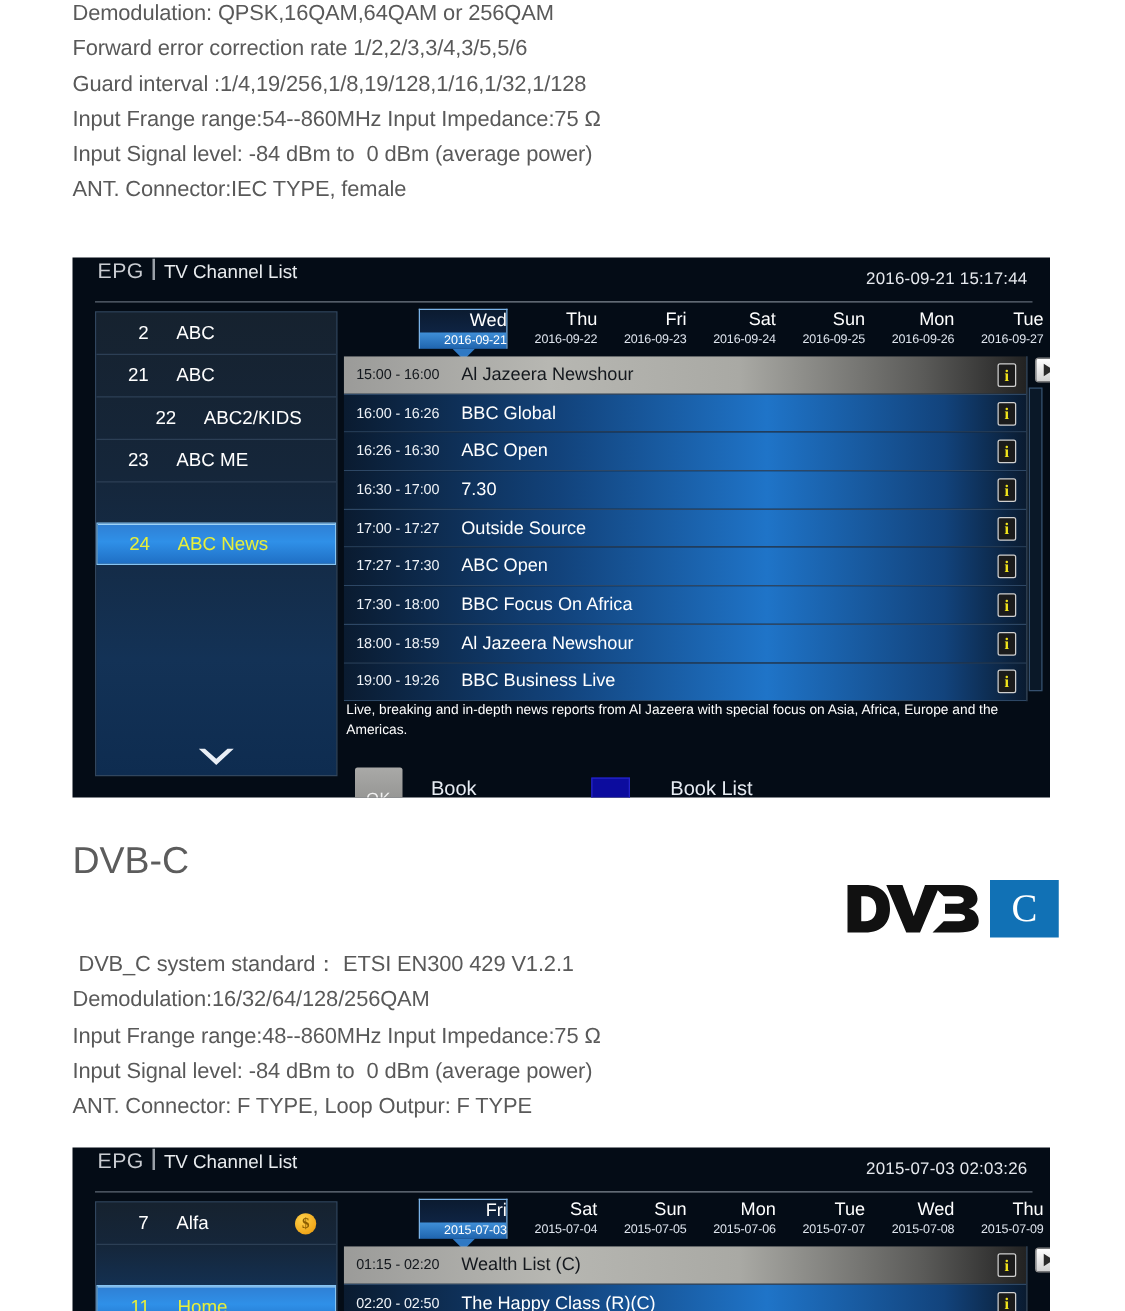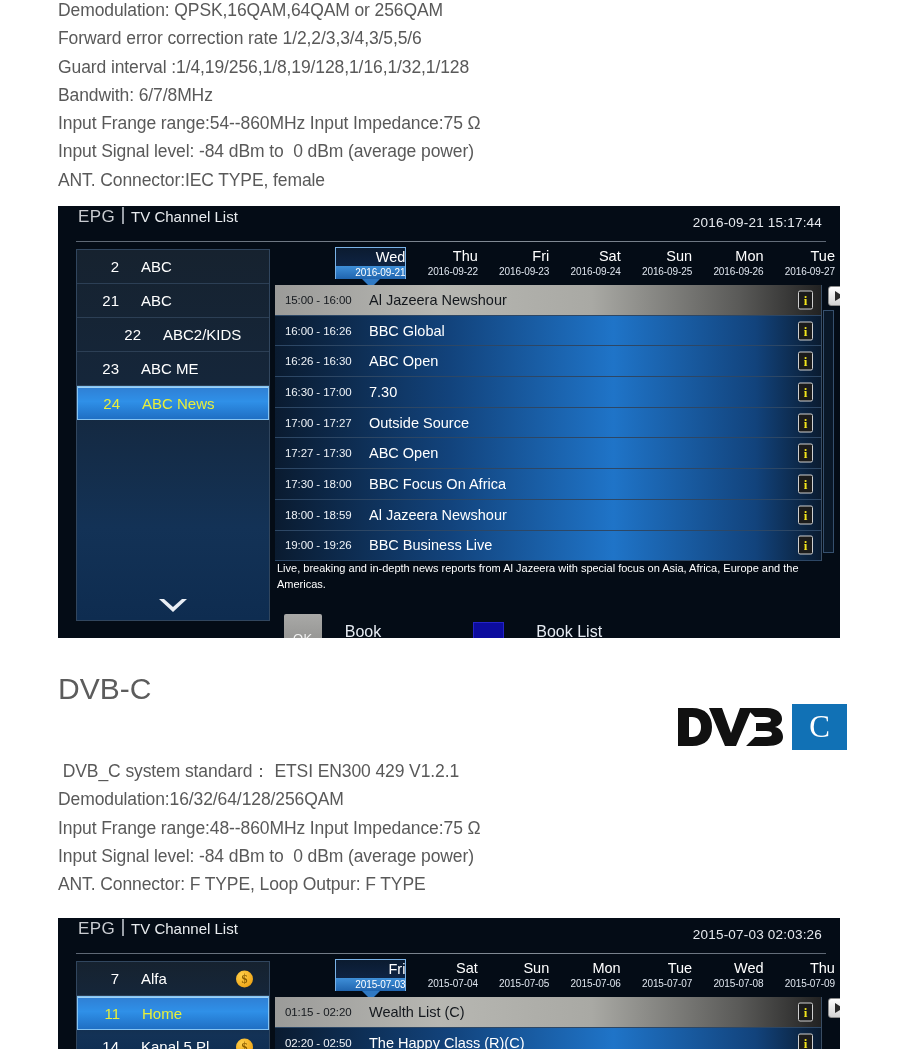--- a/index.html
+++ b/index.html
@@ -115,20 +115,21 @@
   }
   .chan-row .nm {
     margin-left: 22px;
     font-size: 15px; color: #ffffff;
     overflow: hidden; white-space: nowrap; text-align: right;
   }
   .chan-row.sel {
     background: linear-gradient(to bottom, #2f7fd4 0%, #2f90e8 45%, #1f6fc4 100%);
     border: 1px solid #86c4f2;
     box-shadow: inset 0 1px 0 #9dd2f8;
+    margin-top: 32px;
   }
   .chan-row.sel .num, .chan-row.sel .nm { color: #e8ef3a; }
   .ca-icon {
     position: absolute; right: 16px; top: 50%;
     transform: translateY(-50%);
     width: 17px; height: 17px; border-radius: 50%;
     background: radial-gradient(circle at 35% 30%, #ffd04a, #f0a81b 70%, #cc8a0d);
     color: #8a5c00; font-size: 12px; font-weight: bold;
     display: flex; align-items: center; justify-content: center;
     font-family: "Liberation Serif", serif;
@@ -252,21 +253,20 @@
 </style>
 </head>
 <body>
 
 <div class="page">
 
   <div class="spec-block" id="dvbt-specs" style="top:-4px;">
       <div class="spec-line">Demodulation: QPSK,16QAM,64QAM or 256QAM</div>
       <div class="spec-line">Forward error correction rate 1/2,2/3,3/4,3/5,5/6</div>
       <div class="spec-line">Guard interval :1/4,19/256,1/8,19/128,1/16,1/32,1/128</div>
-      <div class="spec-line">Bandwith: 6/7/8MHz</div>
       <div class="spec-line">Input Frange range:54--860MHz Input Impedance:75 Ω</div>
       <div class="spec-line">Input Signal level: -84 dBm to  0 dBm (average power)</div>
       <div class="spec-line">ANT. Connector:IEC TYPE, female</div>
     </div>
 
   <div class="epg" id="epg-top" style="left:58px; top:206px; width:782px; height:432px;">
     <div class="epg-inner">
       <div class="epg-header">
         <div class="epg-title">
           <span class="t1">EPG</span>

